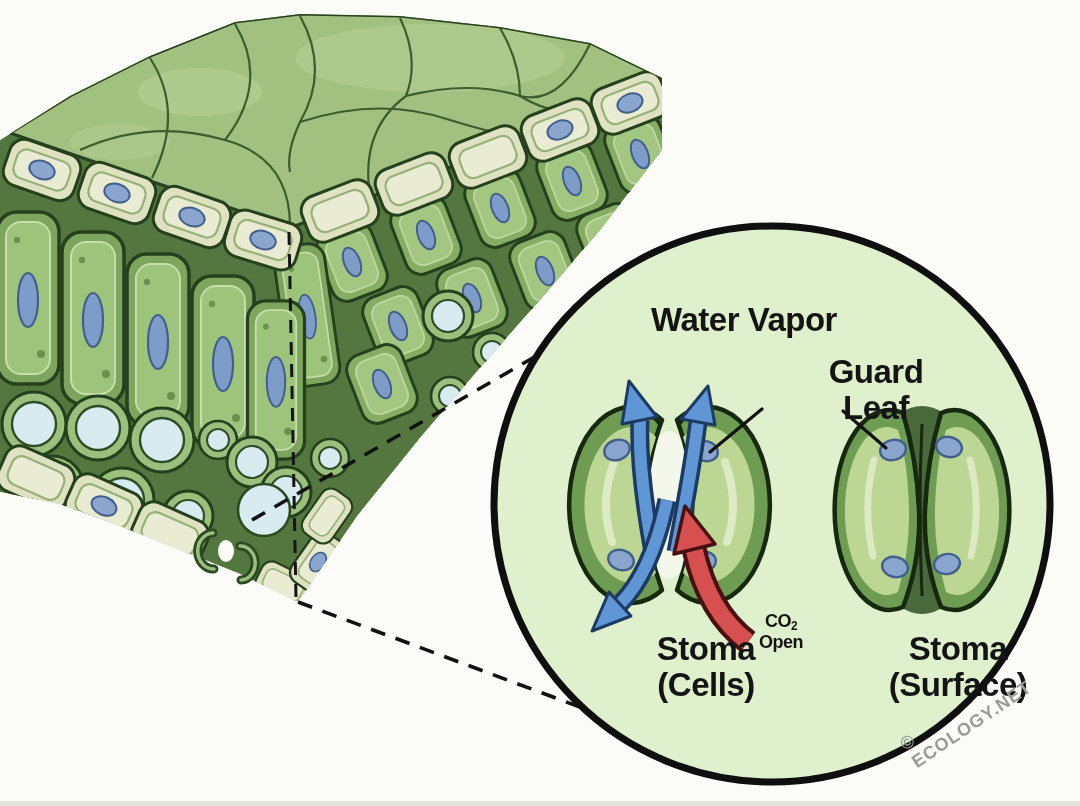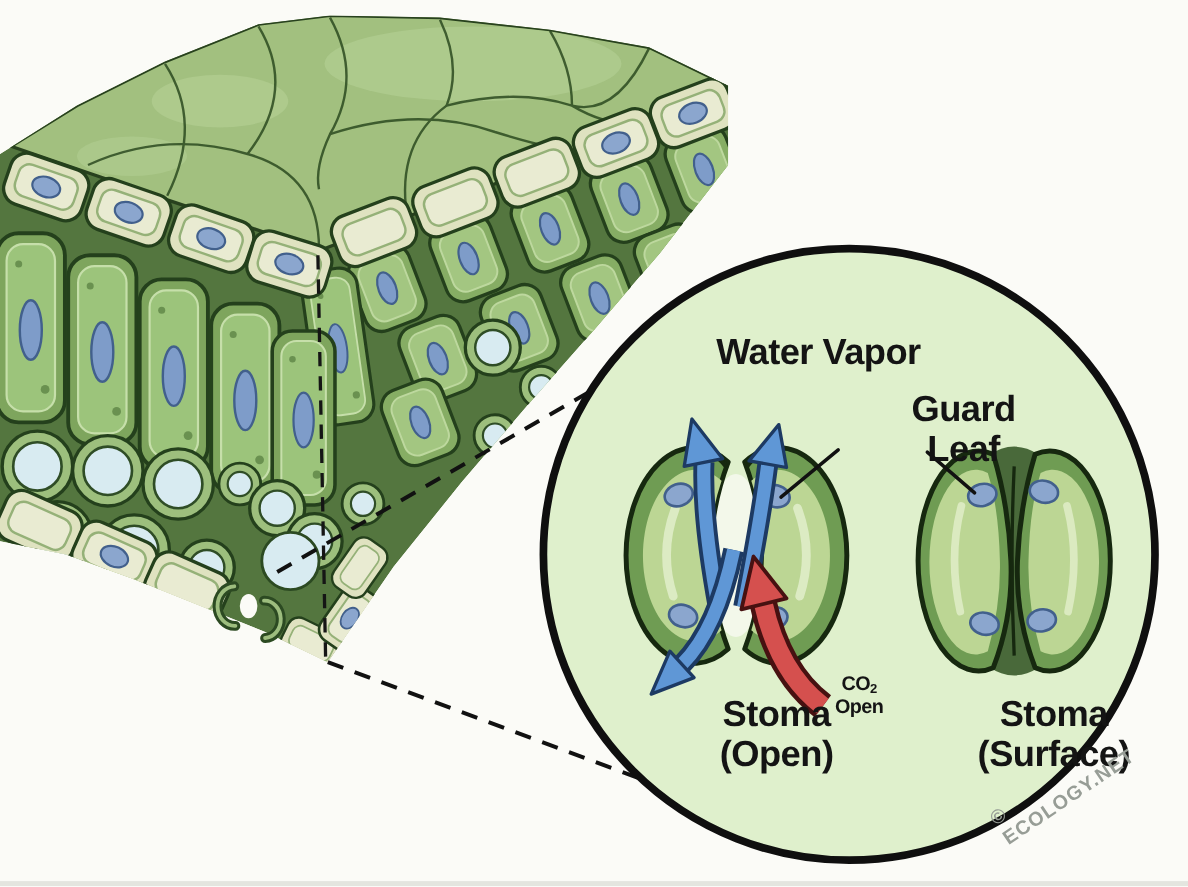--- a/index.html
+++ b/index.html
@@ -231,21 +231,21 @@
   <span class="ln">Water Vapor</span>
 </div>
 
 <div class="lbl inset-lbl center" style="left:838px;top:354px;text-align:center;">
   <span class="ln">Guard</span>
   <span class="ln">Leaf</span>
 </div>
 
 <div class="lbl inset-lbl center" style="left:668px;top:631px;">
   <span class="ln">Stoma</span>
-  <span class="ln">(Open)</span>
+  <span class="ln">(Cells)</span>
 </div>
 
 <div class="lbl small-lbl center" style="left:781px;top:612px;">
   <span class="ln"><span>CO</span><span class="sub2">2</span></span>
   <span class="ln">Open</span>
 </div>
 
 <div class="lbl inset-lbl center" style="left:920px;top:631px;">
   <span class="ln">Stoma</span>
   <span class="ln">(Surface)</span>

